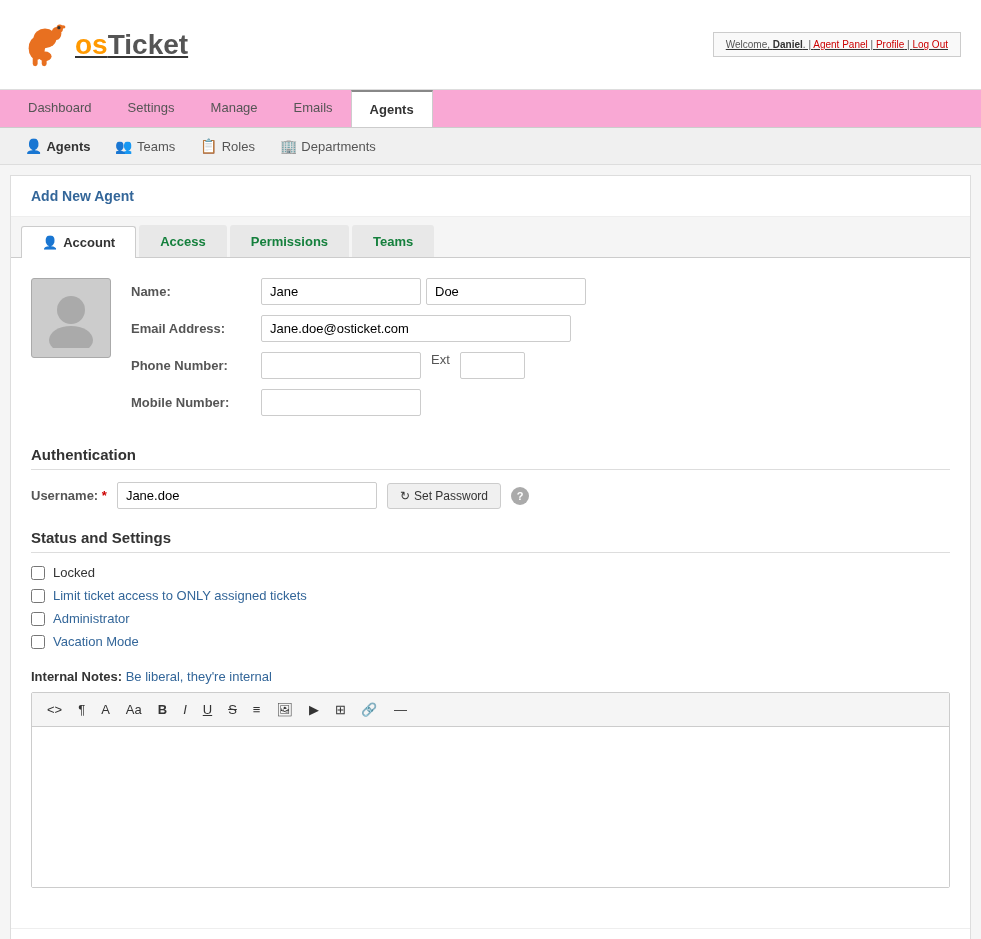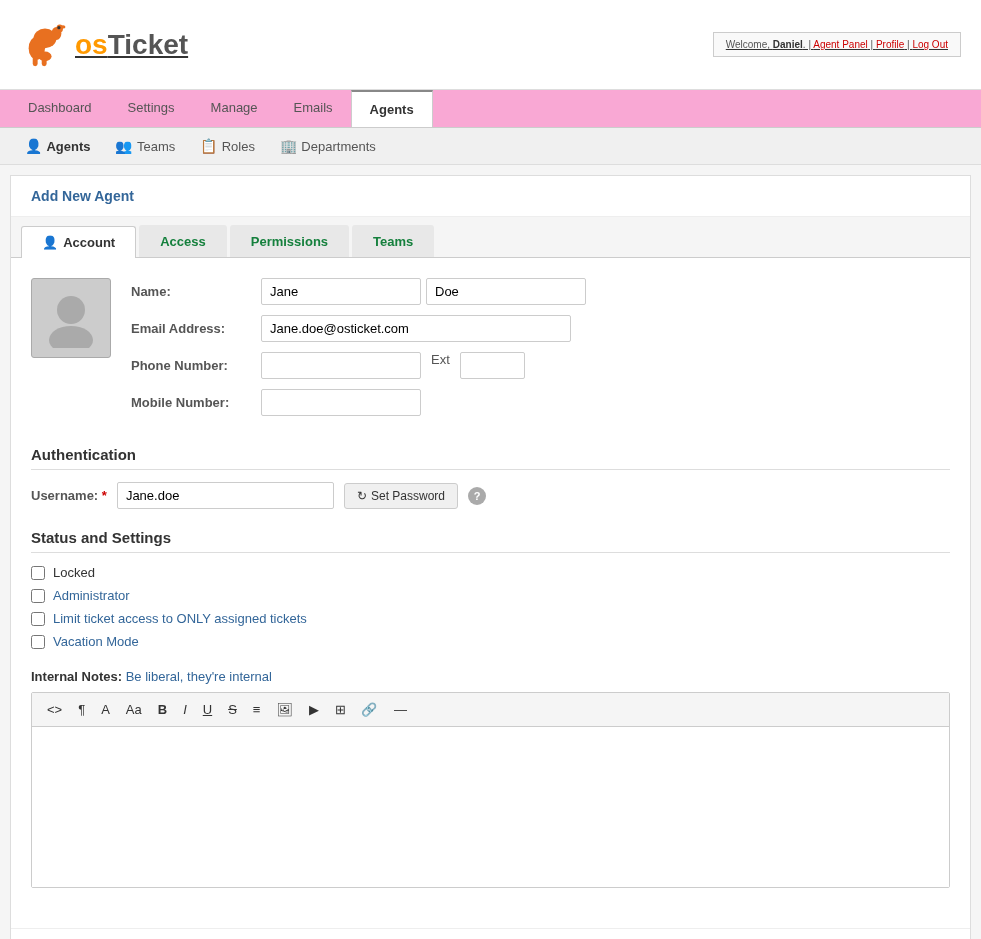--- a/index.html
+++ b/index.html
@@ -65,21 +65,21 @@
     .ext-label { margin: 0 5px; font-size: 13px; color: #555; }
 
     
     .section-header { font-size: 15px; color: #333; font-weight: bold; border-bottom: 1px solid #ddd; padding-bottom: 6px; margin-bottom: 12px; margin-top: 10px; }
 
     
     .auth-section { margin-bottom: 20px; }
     .username-row { display: flex; align-items: center; gap: 10px; }
     .username-label { font-weight: bold; color: #555; }
     .username-label .req { color: #c00; }
-    .username-input { width: 217px; }
+    .username-input { width: 260px; }
     .set-password-btn { background: #f0f0f0; border: 1px solid #ccc; padding: 5px 12px; font-size: 12px; cursor: pointer; border-radius: 3px; display: flex; align-items: center; gap: 4px; color: #333; }
     .help-icon { display: inline-flex; align-items: center; justify-content: center; width: 18px; height: 18px; border-radius: 50%; background: #aaa; color: #fff; font-size: 11px; font-weight: bold; cursor: pointer; }
 
     
     .status-section { margin-bottom: 20px; }
     .checkbox-row { display: flex; align-items: center; gap: 8px; margin-bottom: 8px; font-size: 13px; }
     .checkbox-row input[type="checkbox"] { width: 14px; height: 14px; }
     .checkbox-row label { cursor: pointer; }
     .checkbox-row label.admin-label { color: #369; }
     .checkbox-row label.vacation-label { color: #369; }
@@ -234,26 +234,26 @@
       </div>
     </div>
 
     <div class="status-section">
       <div class="section-header">Status and Settings</div>
       <div class="checkbox-row">
         <input type="checkbox" id="locked" style="">
         <label for="locked">Locked</label>
       </div>
       <div class="checkbox-row">
+        <input type="checkbox" id="limit" style="">
+        <label for="limit" class="limit-label">Limit ticket access to ONLY assigned tickets</label>
+      </div>
+      <div class="checkbox-row">
         <input type="checkbox" id="admin" style="">
         <label for="admin" class="admin-label">Administrator</label>
-      </div>
-      <div class="checkbox-row">
-        <input type="checkbox" id="limit" style="">
-        <label for="limit" class="limit-label">Limit ticket access to ONLY assigned tickets</label>
       </div>
       <div class="checkbox-row">
         <input type="checkbox" id="vacation" style="">
         <label for="vacation" class="vacation-label">Vacation Mode</label>
       </div>
     </div>
 
     <div class="internal-notes-section">
       <div class="internal-notes-label">
         <strong>Internal Notes:</strong>

